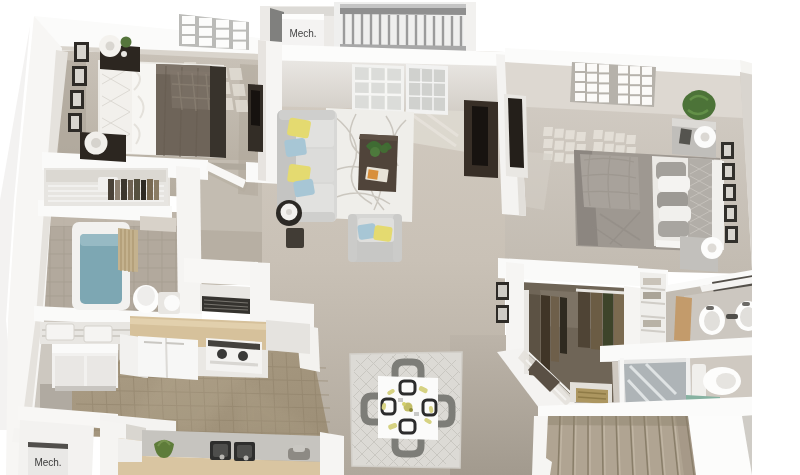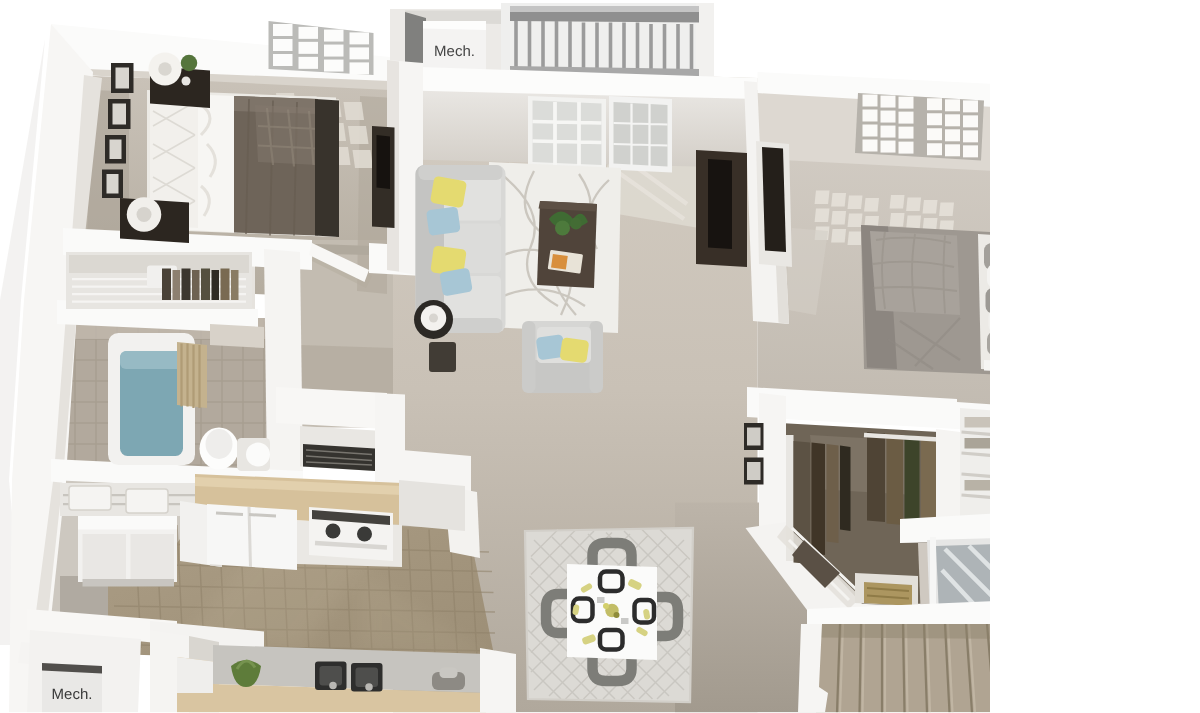--- a/index.html
+++ b/index.html
@@ -1,16 +1,16 @@
 <!DOCTYPE html>
 <html><head>
 <meta charset="utf-8">
 <style>
 html,body{margin:0;padding:0;background:#ffffff;font-family:"Liberation Sans",sans-serif;}
-#scene{position:relative;width:660px;height:475px;overflow:hidden;background:#ffffff;}
+#scene{position:relative;width:752px;height:475px;overflow:hidden;background:#ffffff;}
 svg{display:block}
 </style>
 </head>
 <body>
 <div id="scene">
 <svg width="800" height="475" viewBox="0 0 800 475">
 <defs>
 <linearGradient id="carpetC" x1="0" y1="0" x2="0" y2="1">
  <stop offset="0" stop-color="#d3ccc2"></stop>
           <stop offset="0.5" stop-color="#c9c1b6"></stop>

